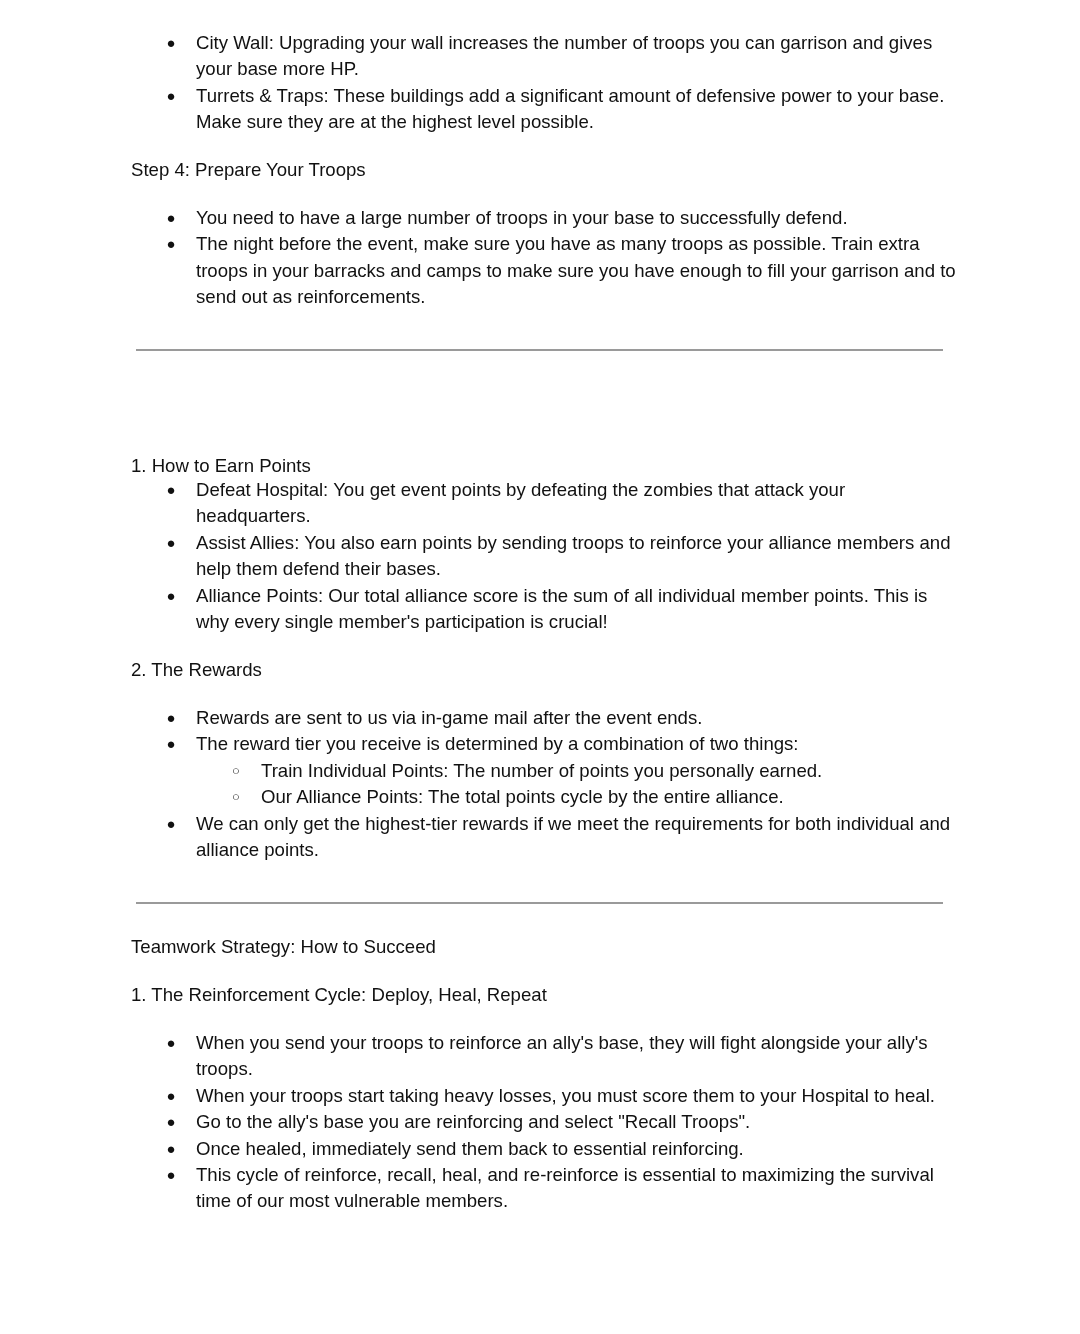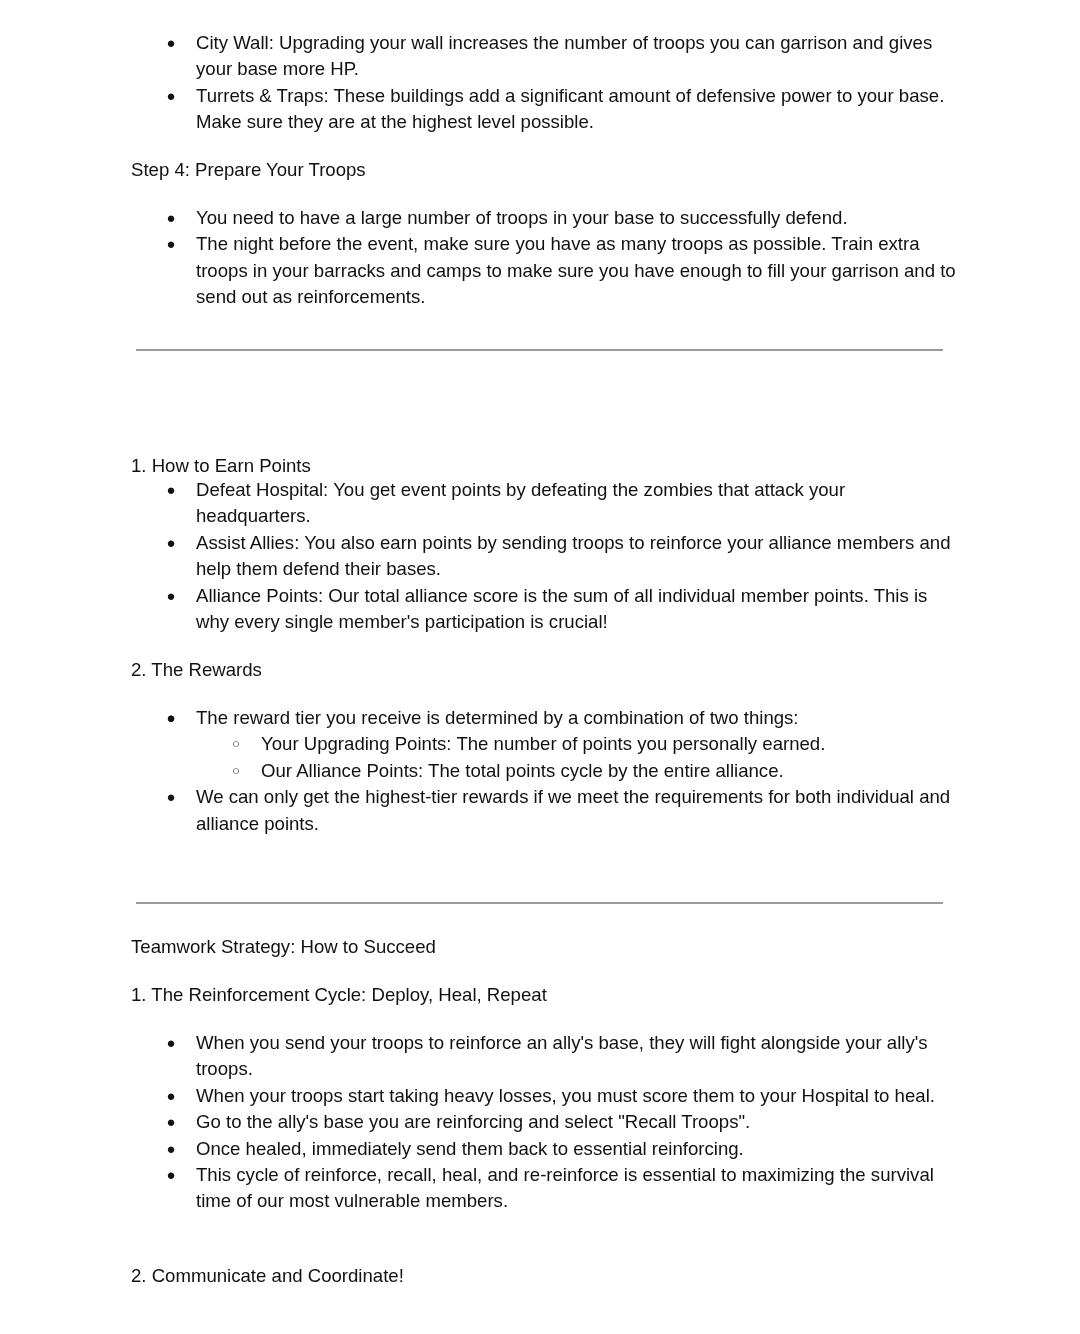--- a/index.html
+++ b/index.html
@@ -64,28 +64,29 @@
       <span class="bullet">●</span>
       <b>Alliance Points:</b><span> Our total alliance score is the </span><b>sum of all individual member points</b><span>. This is why every single member's participation is crucial!</span>
     </li>
   </ul>
 
   <div class="h" style="top:657px;">2. The Rewards</div>
 
   <ul class="ul" style="top:705px;">
     <li class="li">
       <span class="bullet">●</span>
+      <span>Rewards are sent to us via in-game mail after the event ends.</span>
     </li>
     <li class="li">
       <span class="bullet">●</span>
       <span>The reward tier you receive is determined by a combination of two things:</span>
     </li>
     <li class="sub">
       <span class="bullet">○</span>
-      <b>Your Upgrading Points:</b><span> The number of points you personally earned.</span>
+      <b>Train Individual Points:</b><span> The number of points you personally earned.</span>
     </li>
     <li class="sub">
       <span class="bullet">○</span>
       <b>Our Alliance Points:</b><span> The total points cycle by the entire alliance.</span>
     </li>
     <li class="li">
       <span class="bullet">●</span>
       <span>We can only get the highest-tier rewards if we meet the requirements for </span><b>both</b><span> individual and alliance points.</span>
     </li>
   </ul>
@@ -111,15 +112,14 @@
     <li class="li">
       <span class="bullet">●</span>
       <span>Once healed, immediately </span><b>send them back</b><span> to essential reinforcing.</span>
     </li>
     <li class="li">
       <span class="bullet">●</span>
       <span>This cycle of </span><b>reinforce, recall, heal, and re-reinforce</b><span> is essential to maximizing the survival time of our most vulnerable members.</span>
     </li>
   </ul>
 
-  <div class="h" style="top:1263px;">2. Communicate and Coordinate!</div>
 
 </div>
 
 </body></html>

